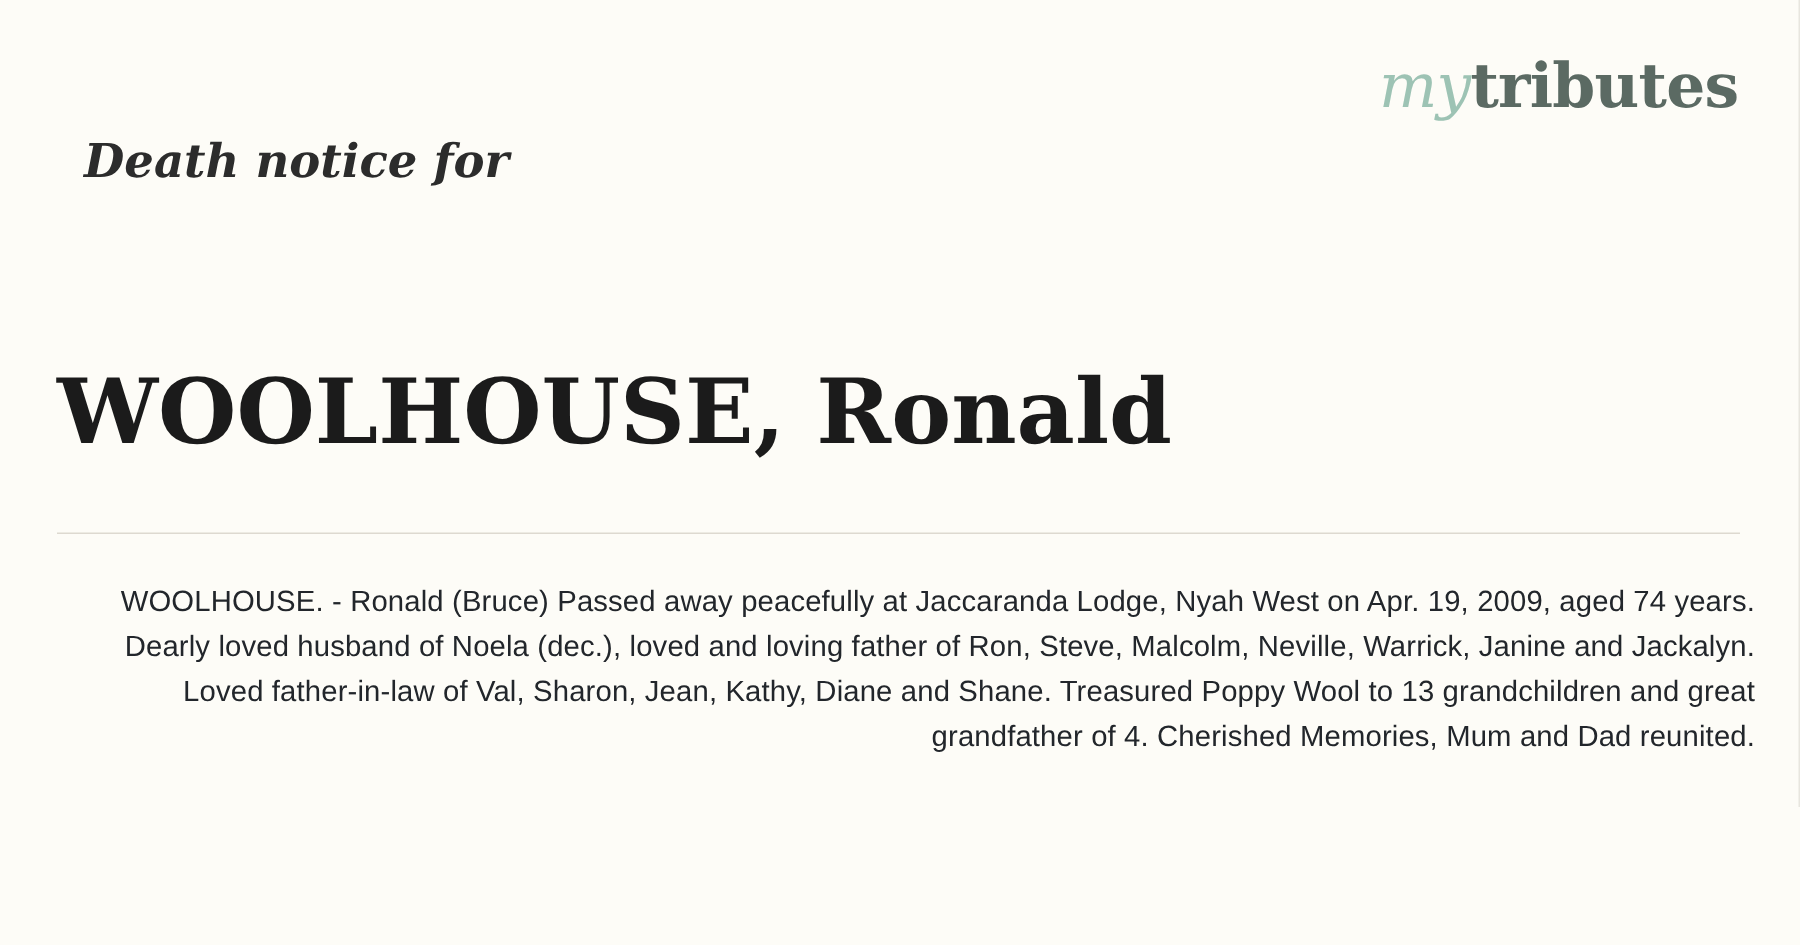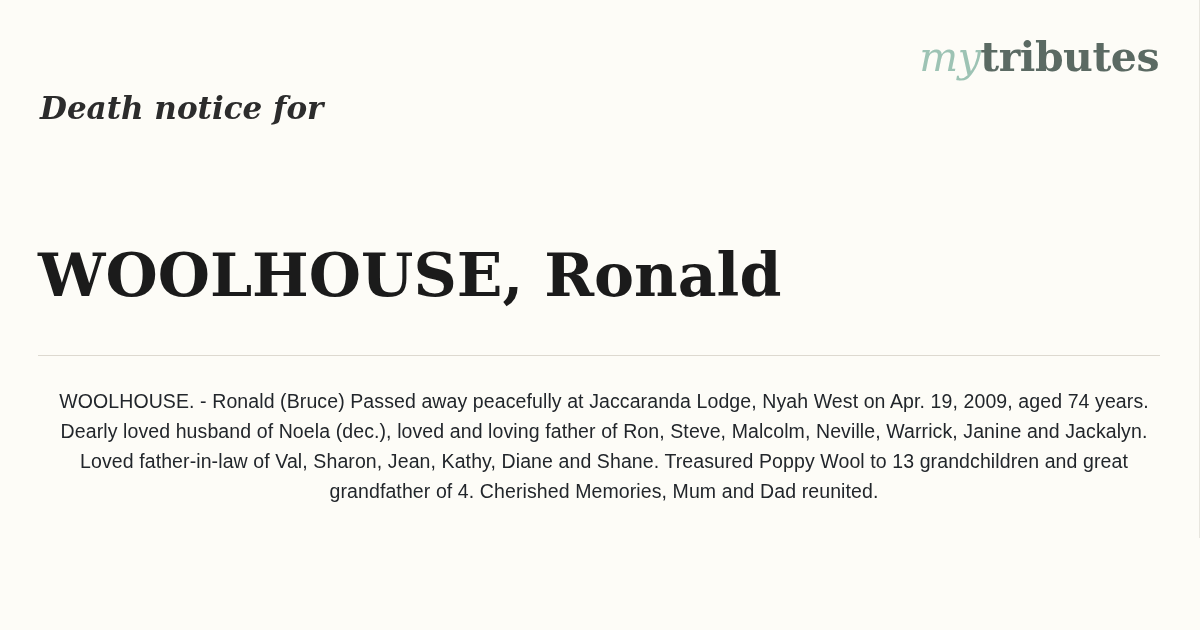--- a/index.html
+++ b/index.html
@@ -35,21 +35,21 @@
     color: #9dc3b4;
     font-style: italic;
     font-weight: 400;
   }
   .brand .brand-tributes {
     color: #5b6a63;
     font-weight: 700;
   }
   .eyebrow {
     position: absolute;
-    left: 40px;
+    left: 56px;
     top: 90px;
     font-family: "DejaVu Serif", "Liberation Serif", serif;
     font-style: italic;
     font-weight: 700;
     font-size: 31px;
     color: #2c2c2c;
   }
   .title {
     position: absolute;
     left: 38px;
@@ -72,21 +72,21 @@
   .body-text {
     position: absolute;
     left: 38px;
     top: 386px;
     width: 1132px;
     font-family: "Liberation Sans", sans-serif;
     font-size: 19.5px;
     line-height: 30px;
     color: #22262b;
     letter-spacing: 0.1px;
-    text-align: center;
+    text-align: right;
   }
 </style>
 </head>
 <body>
 
 <div class="page">
 
   <div class="brand">
     <span class="brand-my">my</span><span class="brand-tributes">tributes</span>
   </div>

